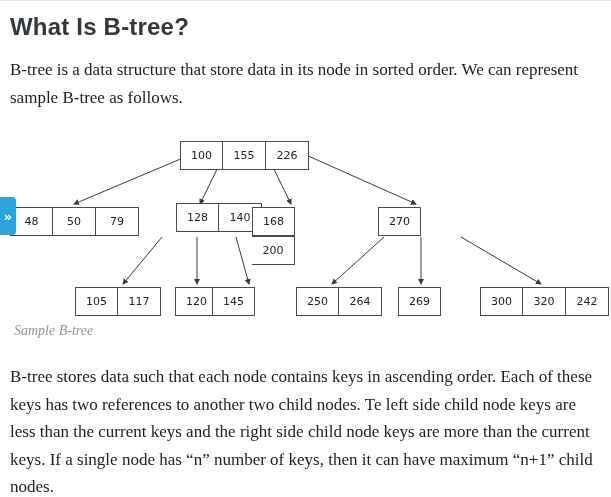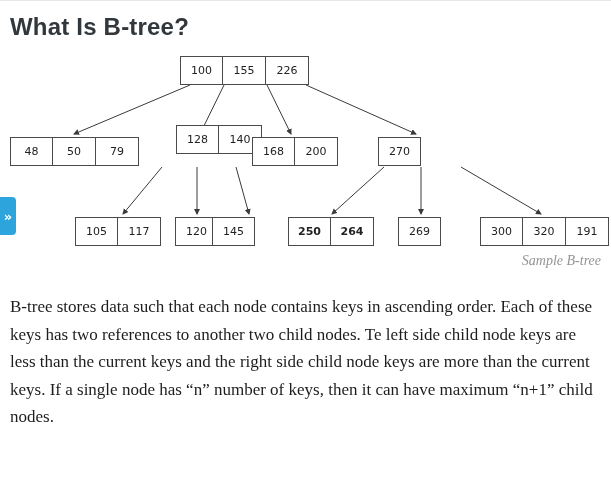--- a/index.html
+++ b/index.html
@@ -63,21 +63,20 @@
     background: #fff;
   }
   .cell + .cell { border-left: none; }
 
   .caption {
     font-size: 14px;
     font-style: italic;
     color: #949494;
     margin-top: 4px;
     margin-left: 4px;
-    text-align: right;
   }
 
   
   .sidebar-toggle {
     position: absolute;
     left: 0;
     top: 196px;
     width: 16px;
     height: 38px;
     background: #2da5dc;
@@ -97,20 +96,21 @@
 <body>
 
 <div class="sidebar-toggle">
   <span>»</span>
 </div>
 
 <div class="content">
 
   <h1 class="page-title">What Is B-tree?</h1>
 
+  <p class="para">B-tree is a data structure that store data in its node in sorted order. We can represent sample B-tree as follows.</p>
 
   <div class="diagram">
 
     <svg class="edges-svg" viewBox="0 0 611 200" xmlns="http://www.w3.org/2000/svg">
       <defs>
         <marker id="ah" markerWidth="8" markerHeight="8" refX="5" refY="3" orient="auto">
           <path d="M0,0 L6,3 L0,6 z" fill="#3a3a3a"></path>
         </marker>
       </defs>
 
@@ -121,64 +121,64 @@
 
       <line x1="162" y1="118" x2="123" y2="165" stroke="#3a3a3a" stroke-width="1" marker-end="url(#ah)"></line>
       <line x1="197" y1="118" x2="197" y2="165" stroke="#3a3a3a" stroke-width="1" marker-end="url(#ah)"></line>
       <line x1="236" y1="118" x2="249" y2="165" stroke="#3a3a3a" stroke-width="1" marker-end="url(#ah)"></line>
 
       <line x1="384" y1="118" x2="332" y2="165" stroke="#3a3a3a" stroke-width="1" marker-end="url(#ah)"></line>
       <line x1="421" y1="118" x2="421" y2="165" stroke="#3a3a3a" stroke-width="1" marker-end="url(#ah)"></line>
       <line x1="461" y1="118" x2="541" y2="165" stroke="#3a3a3a" stroke-width="1" marker-end="url(#ah)"></line>
     </svg>
 
-    <div class="tnode" style="left:180px; top:7px;">
+    <div class="tnode" style="left:180px; top:22px;">
       <span class="cell">100</span>
       <span class="cell">155</span>
       <span class="cell">226</span>
     </div>
 
     <div class="tnode" style="left:10px; top:88px;">
       <span class="cell">48</span>
       <span class="cell">50</span>
       <span class="cell">79</span>
     </div>
-    <div class="tnode" style="left:153px; top:76px;padding-left:23px;">
+    <div class="tnode" style="left:153px; top:84px;padding-left:23px;">
       <span class="cell">128</span>
       <span class="cell">140</span>
     </div>
-    <div class="tnode" style="left:252px; top:88px;">
+    <div class="tnode" style="left:252px; top:88px;flex-direction:column;">
       <span class="cell">168</span>
       <span class="cell">200</span>
     </div>
     <div class="tnode" style="left:378px; top:88px;gap:6px;">
       <span class="cell">270</span>
     </div>
 
     <div class="tnode" style="left:75px; top:168px;">
       <span class="cell">105</span>
       <span class="cell">117</span>
     </div>
     <div class="tnode" style="left:175px; top:168px;">
       <span class="cell">120</span>
     </div>
     <div class="tnode" style="left:212px; top:168px;">
       <span class="cell">145</span>
     </div>
-    <div class="tnode" style="left:288px; top:168px;font-weight:bold;">
+    <div class="tnode" style="left:296px; top:168px;">
       <span class="cell">250</span>
       <span class="cell">264</span>
     </div>
     <div class="tnode" style="left:398px; top:168px;">
       <span class="cell">269</span>
     </div>
     <div class="tnode" style="left:480px; top:168px;">
       <span class="cell">300</span>
       <span class="cell">320</span>
-      <span class="cell">191</span>
+      <span class="cell">242</span>
     </div>
 
   </div>
 
   <div class="caption">Sample B-tree</div>
 
   <p class="para para-bottom">B-tree stores data such that each node contains keys in ascending order. Each of these keys has two references to another two child nodes. Te left side child node keys are less than the current keys and the right side child node keys are more than the current keys. If a single node has “n” number of keys, then it can have maximum “n+1” child nodes.</p>
 
 </div>
 

